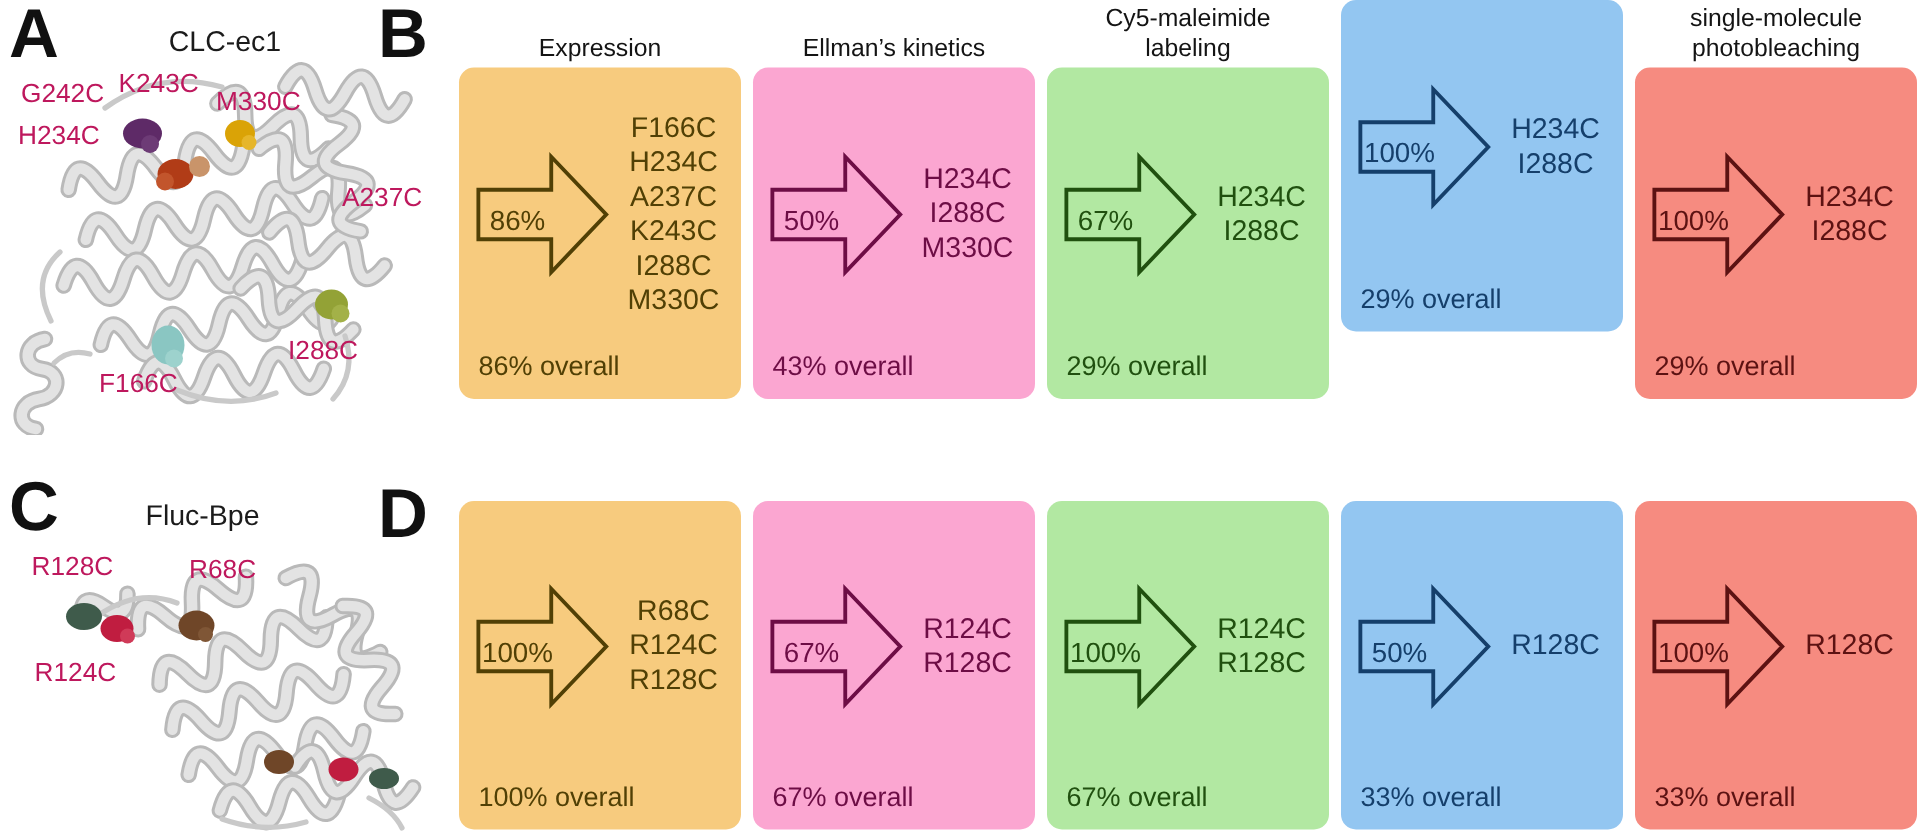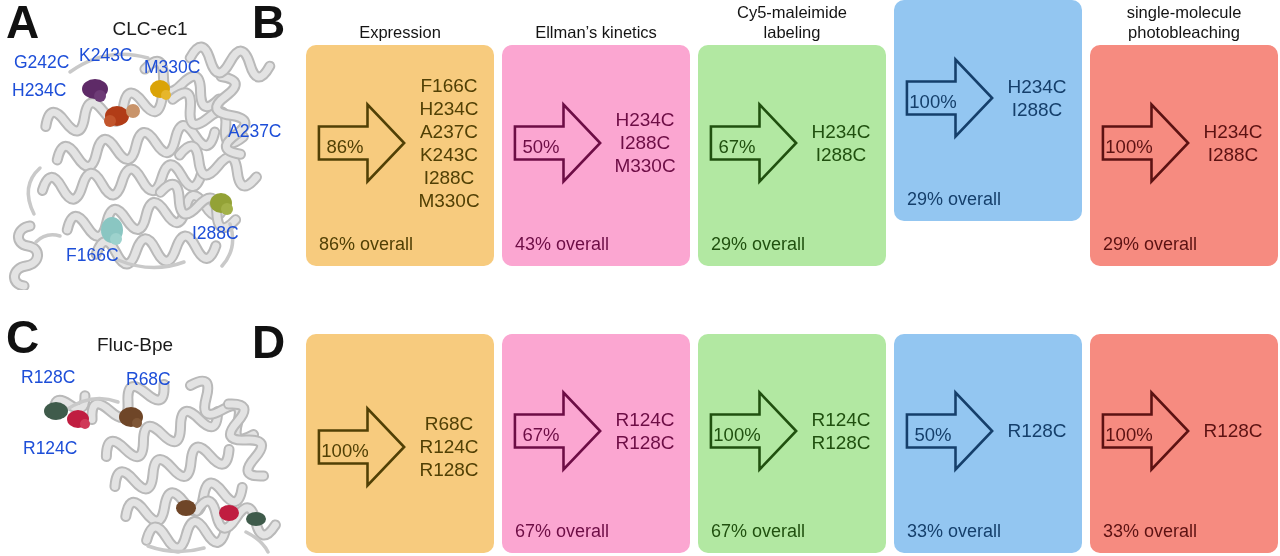--- a/index.html
+++ b/index.html
@@ -3,21 +3,21 @@
 <meta charset="utf-8">
 <style>
   html,body{margin:0;padding:0;}
   body{
     width:1280px;height:556px;position:relative;overflow:hidden;
     background:#ffffff;font-family:"Liberation Sans",sans-serif;color:#1b1b1b;
   }
   .abs{position:absolute;}
   .panel-letter{position:absolute;font-size:46px;font-weight:700;line-height:44px;color:#111;}
   .ptitle{position:absolute;font-size:19px;text-align:center;color:#1b1b1b;}
-  .sl{position:absolute;font-size:17.5px;color:#1d4ed8;white-space:nowrap;}
+  .sl{position:absolute;font-size:17.5px;color:#be185d;white-space:nowrap;}
 
   
   .row{position:absolute;display:flex;gap:8px;}
   .col{width:188px;flex:0 0 188px;}
   .hdr{height:42px;display:flex;flex-direction:column;justify-content:flex-end;align-items:center;
        padding-bottom:3px;font-size:16.5px;line-height:20px;color:#141414;text-align:center;}
   .hline:empty{display:none;}
   .box{box-sizing:border-box;height:221px;border-radius:10px;background:var(--fill);color:var(--ink);
        display:flex;flex-direction:column;}
   .box-d{height:219px;}
@@ -318,20 +318,21 @@
               <polygon points="3,30 56,30 56,6 96,48 56,90 56,66 3,66"></polygon>
             </svg>
           <span class="pct">100%</span>
         </div>
         <div class="mlist">
           <div class="mline">R68C</div>
           <div class="mline">R124C</div>
           <div class="mline">R128C</div>
         </div>
       </div>
+      <div class="overall">100% overall</div>
     </div>
   </div>
 
   <div class="col s1">
     <div class="box box-d">
       <div class="flow">
         <div class="arr">
           <svg viewBox="0 0 100 96">
               <polygon points="3,30 56,30 56,6 96,48 56,90 56,66 3,66"></polygon>
             </svg>

